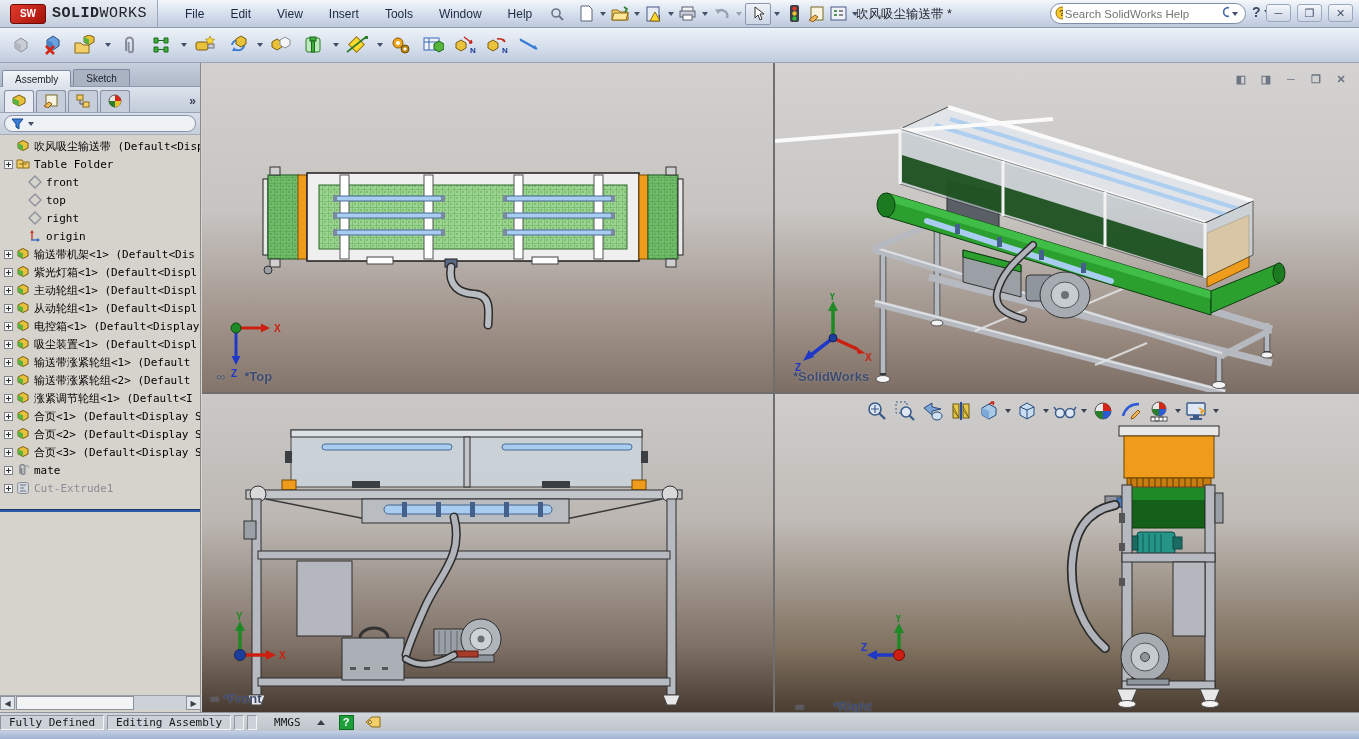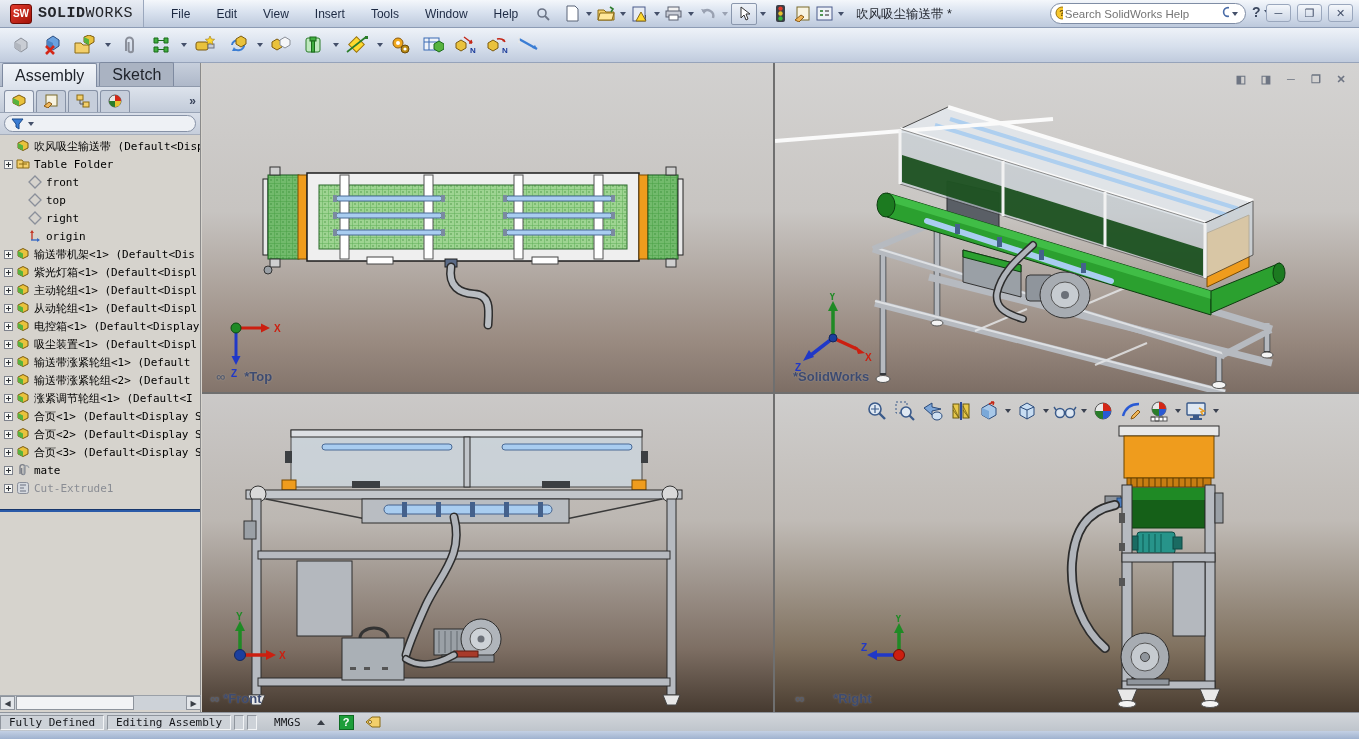--- a/index.html
+++ b/index.html
@@ -3,21 +3,21 @@
 <meta charset="utf-8">
 <style>
   html,body{margin:0;padding:0;background:#6b6f76;}
   *{box-sizing:border-box;}
   .app{position:relative;width:1359px;height:739px;font-family:"Liberation Sans",sans-serif;overflow:hidden;background:#d6d3cd;}
 
   
   .titlebar{position:absolute;left:0;top:0;width:1359px;height:28px;
     background:linear-gradient(#f4f7fb,#d9e2ef 45%,#bdc9dc);border-bottom:1px solid #8d9cb5;display:flex;align-items:center;}
   .logo-area{display:flex;align-items:center;height:100%;padding:0 10px;background:linear-gradient(#e9edf4,#c3cddd);border-right:1px solid #9aa7bd;}
-  .sw-cube{width:22px;height:20px;background:linear-gradient(135deg,#e23b2e,#a31208);border:1px solid #6d0c05;border-radius:3px;color:#fff;font-weight:bold;font-size:10px;display:flex;align-items:center;justify-content:center;margin-right:6px;}
+  .sw-cube{width:36px;height:20px;background:linear-gradient(135deg,#e23b2e,#a31208);border:1px solid #6d0c05;border-radius:3px;color:#fff;font-weight:bold;font-size:10px;display:flex;align-items:center;justify-content:center;margin-right:6px;}
   .brand{font-size:15px;letter-spacing:.5px;color:#23252a;font-family:Liberation Mono, monospace;}
   .brand b{font-weight:bold;}
   .menubar{display:flex;align-items:center;height:100%;margin-left:14px;}
   .menu-item{padding:0 13px;font-size:12px;color:#1c2942;height:100%;display:flex;align-items:center;cursor:default;}
   .pin-icon{width:16px;height:16px;margin:0 4px;position:relative;}
   .pin-icon svg{display:block;}
   .quickbar{display:flex;align-items:center;margin-left:6px;}
   .qitem{width:22px;height:22px;display:flex;align-items:center;justify-content:center;border-radius:2px;}
   .qsel{border:1px solid #8a97ad;background:linear-gradient(#eef2f8,#ccd6e6);width:26px;}
   .caret{width:0;height:0;border-left:3px solid transparent;border-right:3px solid transparent;border-top:4px solid #44506a;margin:0 3px;}
@@ -30,21 +30,21 @@
   .wbtn{width:25px;height:18px;display:flex;align-items:center;justify-content:center;font-size:11px;color:#44506a;border:1px solid #9aa7bd;border-radius:3px;background:linear-gradient(#f4f7fb,#ccd6e6);}
 
   
   .toolbar2{position:absolute;left:0;top:28px;width:1359px;height:35px;
     background:linear-gradient(#eef2f8,#d6dfec 55%,#c0cbdd);border-bottom:1px solid #96a3ba;display:flex;align-items:center;padding-left:6px;}
   .t2item{width:30px;height:30px;display:flex;align-items:center;justify-content:center;border-radius:3px;margin-right:2px;}
 
   
   .left-panel{position:absolute;left:0;top:63px;width:201px;height:649px;background:#d6d3cd;border-right:1px solid #8a8a8a;}
   .cm-tabs{height:24px;background:linear-gradient(#c7cfdc,#aeb8c9);display:flex;align-items:flex-end;padding-left:2px;border-bottom:1px solid #8e99ab;}
-  .cm-tab{font-size:16px;color:#20242c;padding:3px 12px 2px;border:1px solid #7e8aa0;border-bottom:none;background:#aab3c2;margin-right:2px;border-radius:2px 2px 0 0;}
+  .cm-tab{font-size:10px;color:#20242c;padding:3px 12px 2px;border:1px solid #7e8aa0;border-bottom:none;background:#aab3c2;margin-right:2px;border-radius:2px 2px 0 0;}
   .cm-tab.active{background:linear-gradient(#f2f5f9,#dde3ec);font-weight:normal;position:relative;top:1px;}
   .fm-tabs{height:26px;background:linear-gradient(#dde3ec,#c2cbd9);display:flex;align-items:center;padding:2px 4px 0;border-bottom:1px solid #98a3b5;}
   .fm-tab{width:30px;height:22px;border:1px solid #8792a6;border-bottom:none;background:#c6cedb;border-radius:3px 3px 0 0;margin-right:2px;display:flex;align-items:center;justify-content:center;}
   .fm-tab.active{background:#e9edf3;}
   .fm-more{margin-left:auto;color:#39435a;font-size:12px;font-weight:bold;}
   .fm-more::after{content:"»";}
   .filter-row{height:22px;padding:2px 4px;background:linear-gradient(#d9dfe9,#c6cedb);border-bottom:1px solid #a6aebc;}
   .filter-pill{height:17px;border:1px solid #8792a6;border-radius:9px;background:#eef1f5;display:flex;align-items:center;padding:0 6px;}
   .tree{padding-top:2px;height:374px;overflow:hidden;background:#d6d3cd;}
   .trow{display:flex;align-items:center;height:18px;padding-left:4px;font-size:11.5px;white-space:nowrap;color:#000;}
@@ -963,21 +963,21 @@
       </svg>
       <svg class="modelsvg" style="left:86px;top:222px;" width="80" height="70">
         <line x1="38" y1="40" x2="38" y2="18" stroke="#1f8a25" stroke-width="3.5"></line>
           <path d="M38,8 l-5,10 10,0 z" fill="#1f8a25"></path>
         <text x="34" y="7" font-size="10" fill="#1f8a25" font-weight="bold">Y</text>
         <line x1="36" y1="40" x2="14" y2="40" stroke="#2038c8" stroke-width="3.5"></line>
           <path d="M6,40 l10,-5 0,10 z" fill="#2038c8"></path>
         <text x="0" y="36" font-size="10" fill="#2038c8" font-weight="bold">Z</text>
         <circle cx="38" cy="40" r="5.5" fill="#cc1f10" stroke="#6e0e06"></circle>
       </svg>
-      <div class="vp-label" style="left:20px;top:298px;gap:30px;">
+      <div class="vp-label" style="left:20px;top:306px;gap:30px;">
         <span class="linkglyph"></span>
         <span>*Right</span>
       </div>
 
       <div class="headsup">
         <div class="huitem">
             <svg width="22" height="22">
               <circle cx="9" cy="9" r="6" fill="#dfe8f2" stroke="#3a5a8a" stroke-width="1.6"></circle>
               <line x1="13.5" y1="13.5" x2="19" y2="19" stroke="#3a5a8a" stroke-width="2.4"></line>
               <path d="M9,5 v8 M5,9 h8" stroke="#3a5a8a" stroke-width="1.2"></path>

